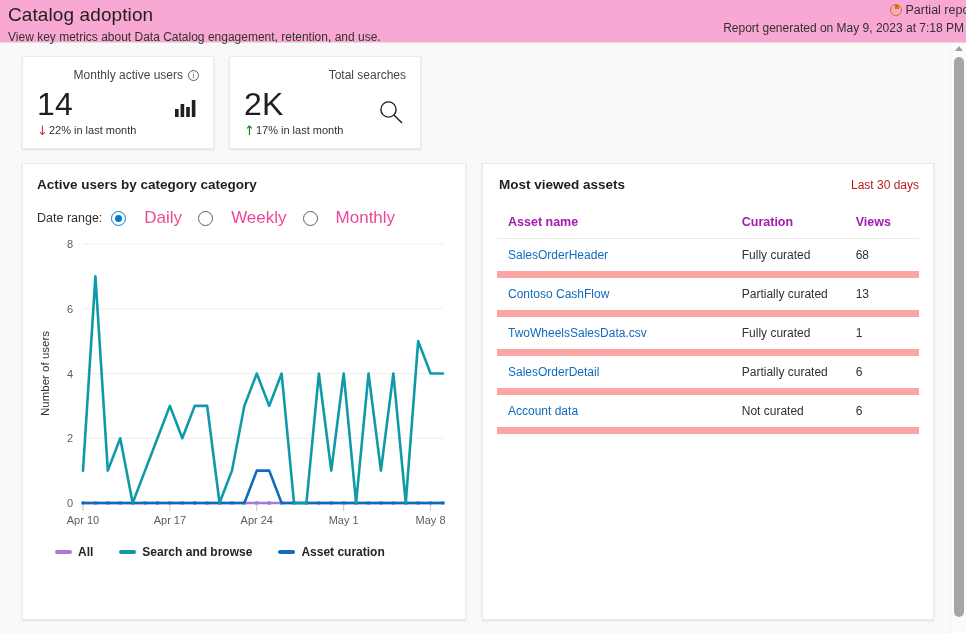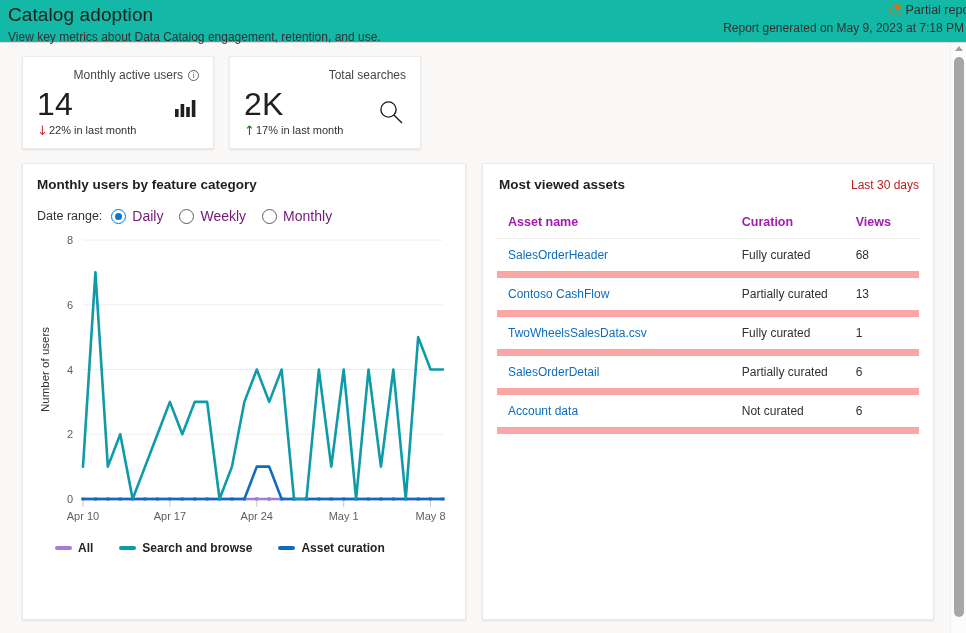--- a/index.html
+++ b/index.html
@@ -9,21 +9,21 @@
     background: #faf9f8;
     font-family: "Liberation Sans", sans-serif;
     color: #323130;
     overflow: hidden;
     position: relative;
   }
 
   
   .page-header {
     position: relative;
-    background: #14b8a6;
+    background: #f9a8d4;
     padding: 2px 14px 0 4px;
     height: 43px;
     border-bottom: 1px solid #e1dfdd;
   }
   .page-title {
     font-size: 19px;
     font-weight: 400;
     color: #201f1e;
     line-height: 24px;
     margin: 1px 0 0 4px;
@@ -204,21 +204,21 @@
   .radio-opt.selected .radio-circle { border-color: #0078d4; }
   .radio-opt.selected .radio-circle::after {
     content: "";
     position: absolute;
     left: 50%; top: 50%;
     width: 7px; height: 7px;
     margin: -3.5px 0 0 -3.5px;
     border-radius: 50%;
     background: #0078d4;
   }
-  .radio-label { font-size: 14px; color: #701a75; }
+  .radio-label { font-size: 17px; color: #ec4899; margin-left: 12px; }
 
   
   .chart-wrap { position: relative; margin-top: 8px; }
   .legend {
     display: flex;
     align-items: center;
     padding-left: 20px;
   }
   .legend-item { display: flex; align-items: center; margin-right: 26px; }
   .legend-swatch {
@@ -333,21 +333,21 @@
           <line x1="15.9" y1="15.9" x2="24" y2="24" stroke="#201f1e" stroke-width="1.4"></line>
         </svg>
       </div>
     </div>
 
   </div>
 
   <div class="panels">
 
     <div class="panel panel-chart">
-      <div class="panel-title">Monthly users by feature category</div>
+      <div class="panel-title">Active users by category category</div>
 
       <div class="daterange-row">
         <span class="daterange-label">Date range:</span>
 
         <div class="radio-opt selected">
           <span class="radio-circle"></span>
           <span class="radio-label">Daily</span>
         </div>
         <div class="radio-opt">
           <span class="radio-circle"></span>

